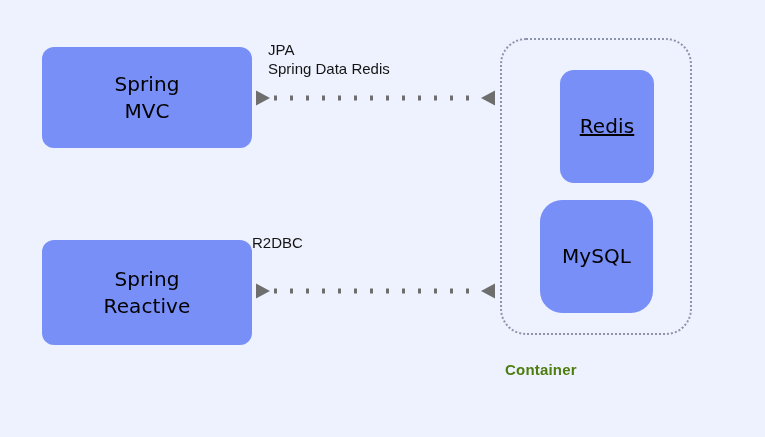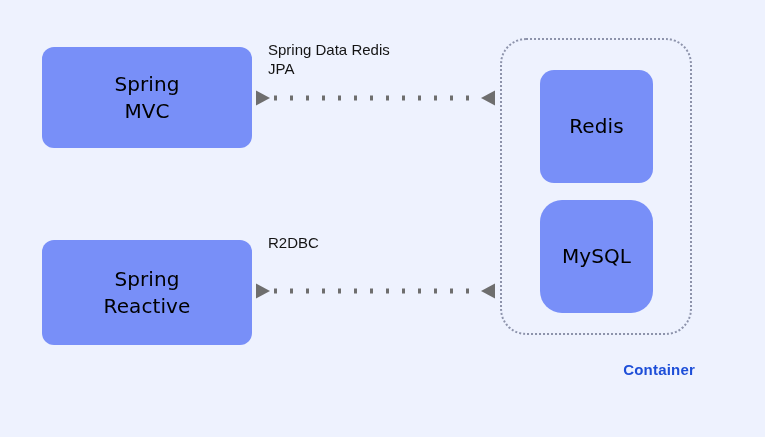--- a/index.html
+++ b/index.html
@@ -36,45 +36,45 @@
     font-weight: 400;
     line-height: 1.34;
     letter-spacing: 0.1px;
     text-align: center;
     box-sizing: border-box;
   }
   .node .line { display: block; white-space: nowrap; }
 
   #node-spring-mvc      { left: 42px;  top: 47px;  width: 210px; height: 101px; }
   #node-spring-webflux  { left: 42px;  top: 240px; width: 210px; height: 105px; }
-  #node-redis           { left: 540px; top: 70px;  width: 113px; height: 113px; border-radius: 14px; }
+  #node-redis           { left: 560px; top: 70px;  width: 94px; height: 113px; border-radius: 14px; text-decoration: underline; }
   #node-mysql           { left: 540px; top: 200px; width: 113px; height: 113px; border-radius: 22px; }
 
   
   #container-boundary {
     position: absolute;
     left: 500px;
     top: 38px;
     width: 192px;
     height: 297px;
     border: 2px dotted #8d93ab;
     border-radius: 26px;
     box-sizing: border-box;
     background: transparent;
   }
   #container-caption {
     position: absolute;
     left: 505px;
     top: 361px;
     width: 190px;
-    text-align: right;
+    text-align: left;
     font-family: "Liberation Sans", sans-serif;
     font-size: 15px;
     font-weight: bold;
-    color: #1d4ed8;
+    color: #4d7c0f;
     letter-spacing: 0.2px;
   }
 
   
   .connector { position: absolute; }
   #connector-mvc     { left: 254px; top: 86px;  width: 243px; height: 24px; }
   #connector-webflux { left: 254px; top: 279px; width: 243px; height: 24px; }
   .connector svg { display: block; width: 100%; height: 100%; overflow: visible; }
 
   
@@ -82,21 +82,21 @@
     position: absolute;
     font-family: "Liberation Sans", sans-serif;
     font-size: 15px;
     font-weight: 400;
     color: #141414;
     line-height: 19px;
     white-space: nowrap;
   }
   .conn-label .line { display: block; }
   #label-mvc     { left: 268px; top: 40px;  }
-  #label-webflux { left: 268px; top: 233px; }
+  #label-webflux { left: 252px; top: 233px; }
 </style>
 </head>
 <body>
 
 <div id="canvas">
 
   <div class="node" id="node-spring-mvc">
     <span class="line">Spring</span>
     <span class="line">MVC</span>
   </div>
@@ -108,22 +108,22 @@
 
   <div class="connector" id="connector-mvc">
     <svg viewBox="0 0 243 24" preserveAspectRatio="none" aria-hidden="true">
       <polygon points="16,12 2,4.5 2,19.5" fill="#6e6e6e"></polygon>
       <line x1="20" y1="12" x2="223" y2="12" stroke="#6e6e6e" stroke-width="5" stroke-dasharray="3 13" stroke-linecap="butt"></line>
       <polygon points="227,12 241,4.5 241,19.5" fill="#6e6e6e"></polygon>
     </svg>
   </div>
 
   <div class="conn-label" id="label-mvc">
+    <span class="line">JPA</span>
     <span class="line">Spring Data Redis</span>
-    <span class="line">JPA</span>
   </div>
 
   <div class="connector" id="connector-webflux">
     <svg viewBox="0 0 243 24" preserveAspectRatio="none" aria-hidden="true">
       <polygon points="16,12 2,4.5 2,19.5" fill="#6e6e6e"></polygon>
       <line x1="20" y1="12" x2="223" y2="12" stroke="#6e6e6e" stroke-width="5" stroke-dasharray="3 13" stroke-linecap="butt"></line>
       <polygon points="227,12 241,4.5 241,19.5" fill="#6e6e6e"></polygon>
     </svg>
   </div>
 

